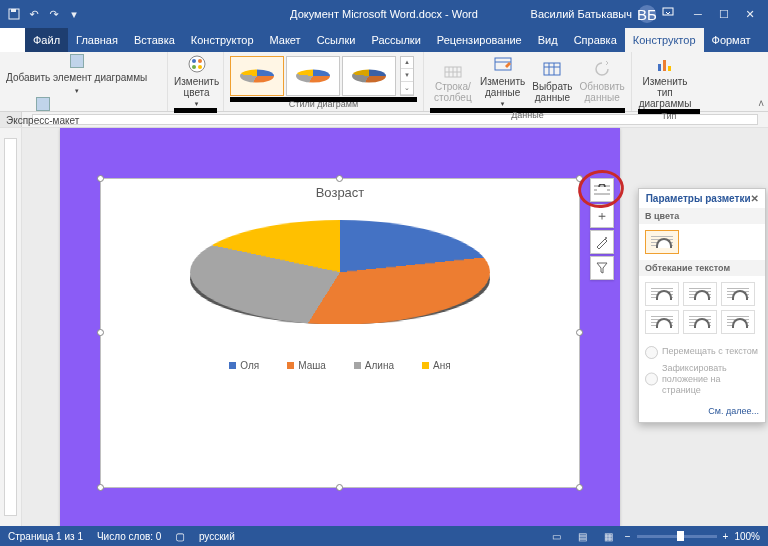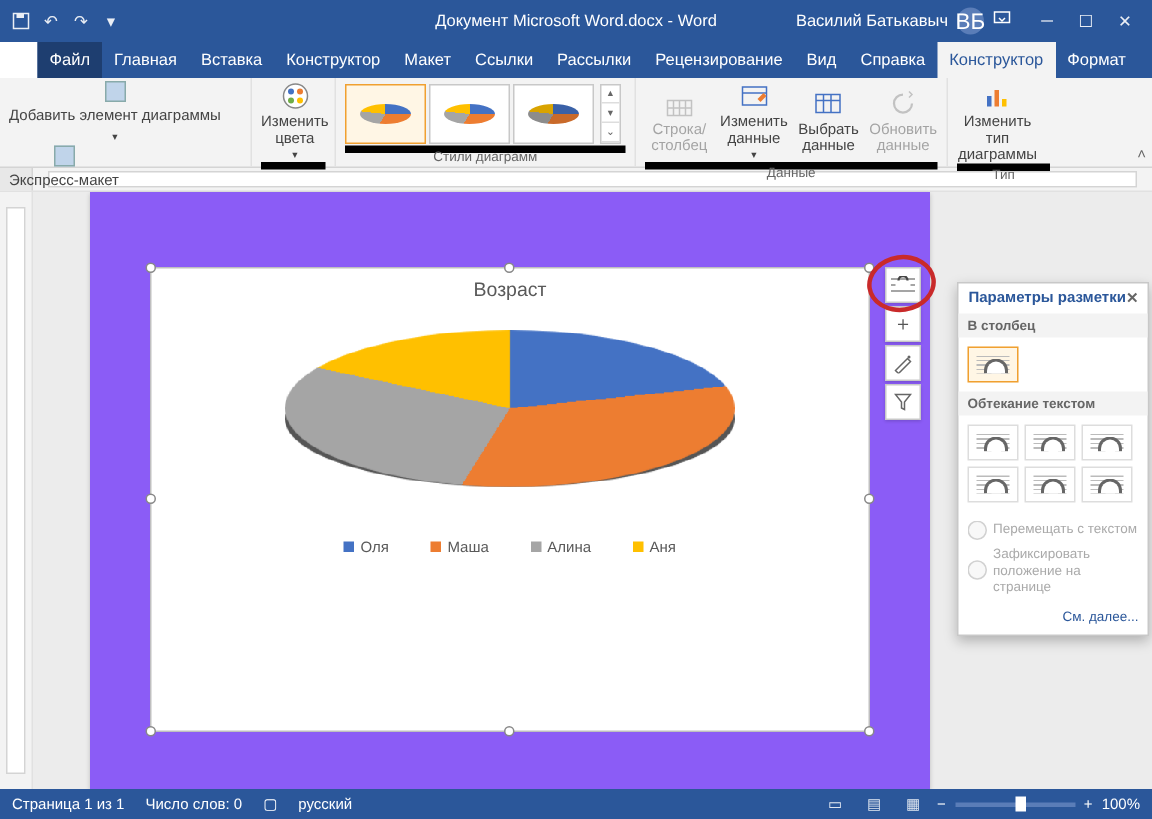--- a/index.html
+++ b/index.html
@@ -306,21 +306,21 @@
         </div>
     </div>
     <div class="red-circle"></div>
   </div>
 
   <div class="popout">
     <div class="popout-hdr">
         <span>Параметры разметки</span>
         <span class="x">✕</span>
       </div>
-    <div class="popout-section-label">В столбец</div>
+    <div class="popout-section-label">В цвета</div>
     <div class="popout-row">
         <div class="wrap-opt sel">
           <div class="wrap-glyph"></div>
         </div>
       </div>
     <div class="popout-section-label">Обтекание текстом</div>
     <div class="popout-row">
       <div class="wrap-opt">
           <div class="wrap-glyph"></div>
         </div>

